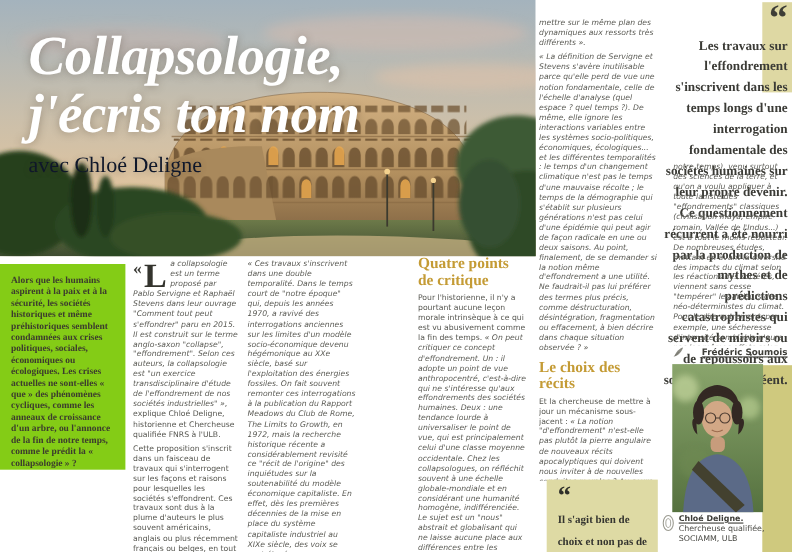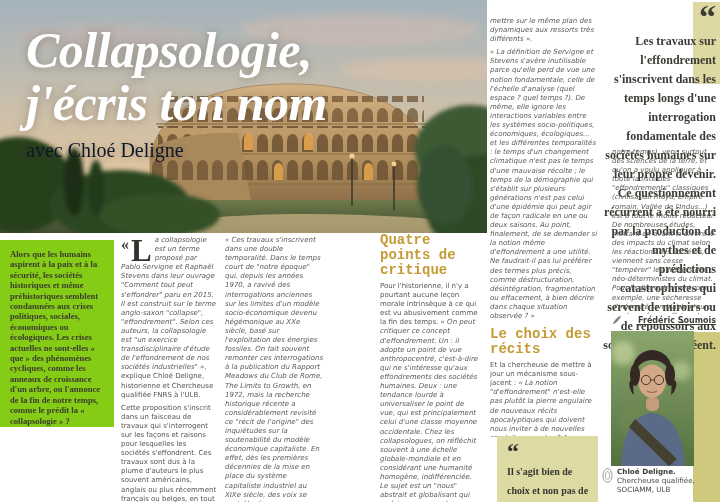--- a/index.html
+++ b/index.html
@@ -18,21 +18,21 @@
   
   .intro{position:absolute;left:0;top:240px;width:114px;height:187px;background:#84cc16;
          box-sizing:border-box;padding:9px 9px 10px 10px;}
   .intro p{margin:0;font-family:"Liberation Serif",serif;font-size:8.6px;line-height:10.4px;
            color:#3c3c2e;font-weight:700;}
 
   
   .col{position:absolute;overflow:hidden;font-size:7px;line-height:9.1px;color:#55554f;}
   .col p{margin:0 0 4px 0;}
   .it{font-style:italic;color:#5a5a54;}
-  .h{font-family:Liberation Mono, monospace;font-weight:700;color:#c49b35;margin:6px 0 4px 0;}
+  .h{font-family:Liberation Serif, serif;font-weight:700;color:#c49b35;margin:6px 0 4px 0;}
   .h1size{font-size:12.5px;line-height:13px;}
   .h2size{font-size:14px;line-height:15px;}
   .col1{left:121px;top:236px;width:96px;height:266px;}
   .col2{left:225px;top:236px;width:99px;height:266px;}
   .col3{left:380px;top:233px;width:100px;height:269px;}
   .col4{left:490px;top:17px;width:108px;height:420px;}
   .col5body{left:612px;top:148px;width:107px;height:166px;}
 
   
   .dc-quote{float:left;font-family:"Liberation Serif",serif;font-size:16px;font-weight:700;
@@ -58,21 +58,21 @@
                  color:#353530;}
 
   
   .byline{position:absolute;left:612px;top:315px;display:flex;align-items:center;gap:16px;}
   .byline .name{font-size:8px;font-weight:700;color:#3f3f3a;text-decoration:underline;}
 
   
   .portrait{position:absolute;left:611px;top:331px;width:83px;height:135px;overflow:hidden;}
   .caption{position:absolute;left:602px;top:467px;width:95px;display:flex;gap:4px;}
   .caption .lines{font-size:7.2px;line-height:9px;color:#4a4a45;}
-  .caption .nm{font-weight:700;color:#3c3c37;}
+  .caption .nm{font-weight:700;text-decoration:underline;color:#3c3c37;}
 </style>
 </head>
 <body>
 
 <div class="page">
 
   <div class="hero">
     <svg width="487" height="233" viewBox="0 0 487 233">
       <defs>
         <linearGradient id="sky" x1="0" y1="0" x2="0" y2="1">

